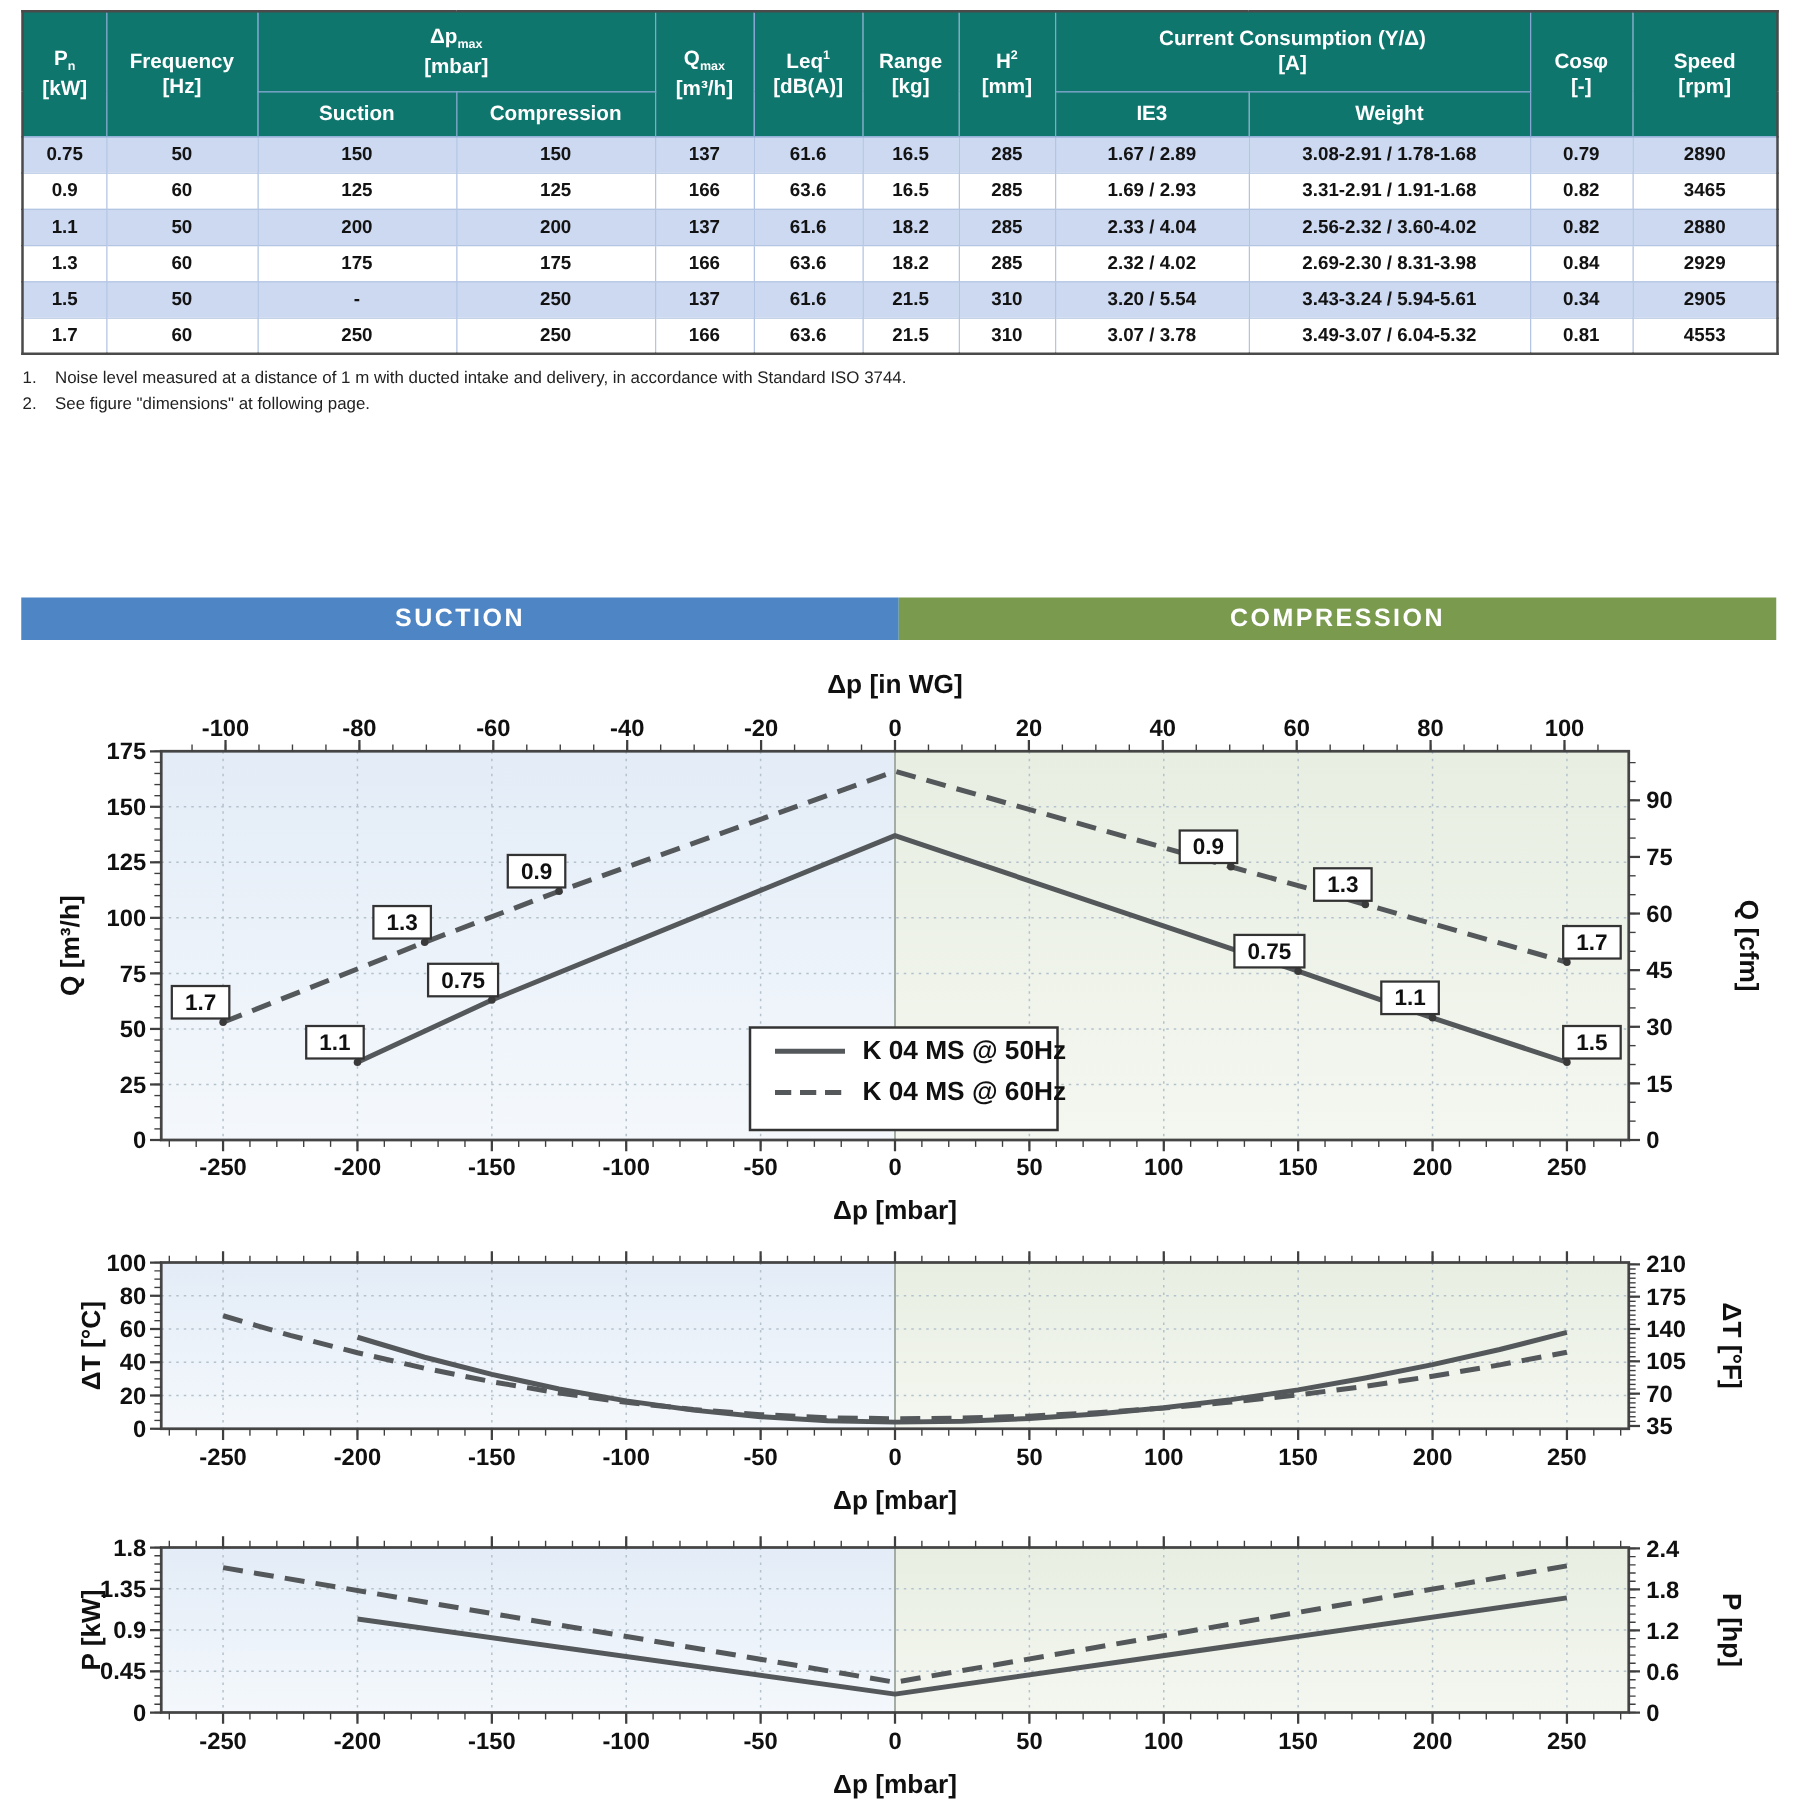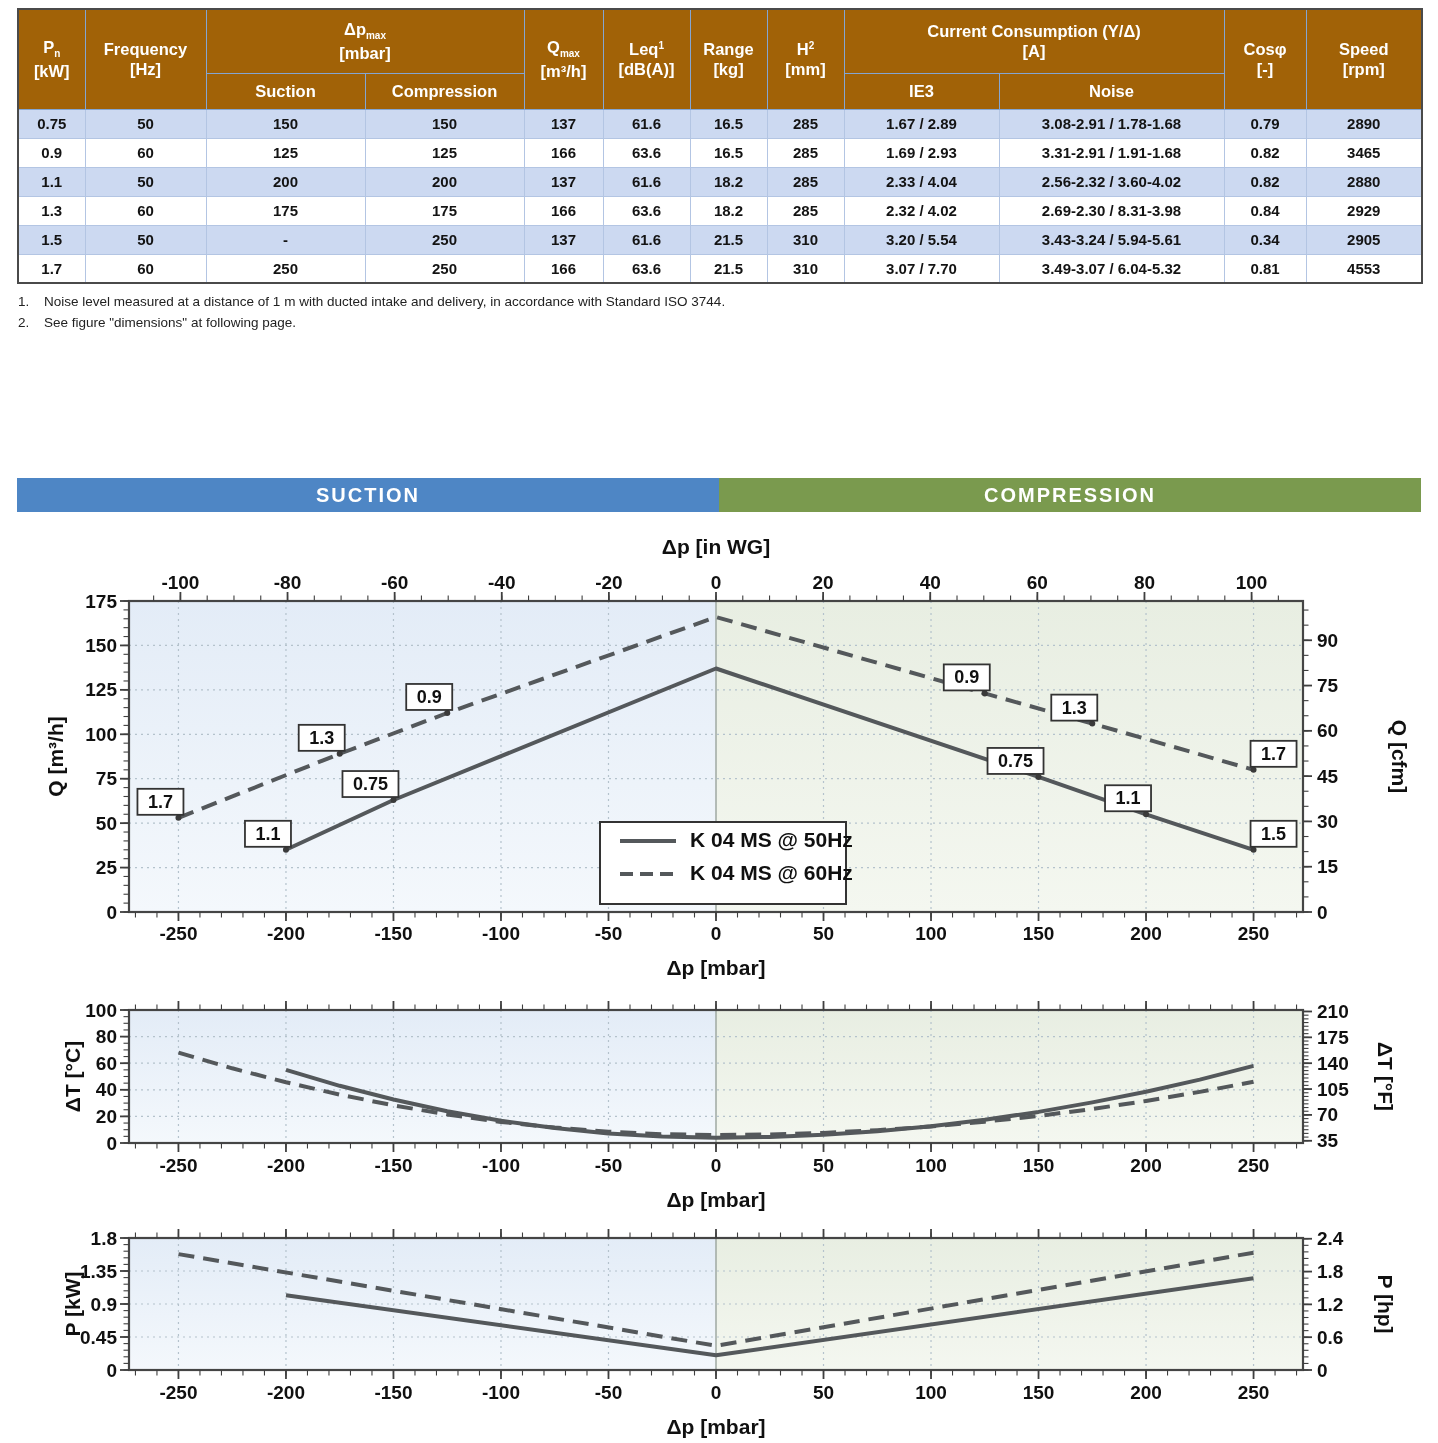--- a/index.html
+++ b/index.html
@@ -1,21 +1,21 @@
 <!DOCTYPE html>
 <html><head>
 <meta charset="utf-8">
 <style>
   html,body{margin:0;padding:0;background:#fff;}
   .page{position:relative;width:1438px;height:1443px;background:#fff;overflow:hidden;
         font-family:"Liberation Sans",sans-serif;color:#111;}
   
   table.spec{position:absolute;left:17px;top:8px;width:1404px;table-layout:fixed;
              border-collapse:collapse;border:2px solid #4a4a4a;}
-  table.spec th{background:#a16207;color:#fff;border:1px solid #84a6d3;
+  table.spec th{background:#0f766e;color:#fff;border:1px solid #84a6d3;
                 font-size:16.5px;font-weight:bold;text-align:center;vertical-align:middle;
                 padding:1px 2px;line-height:1.25;}
   table.spec thead tr.h1{height:64px;}
   table.spec thead tr.h2{height:36px;}
   table.spec td{border:1px solid #b3c5e3;text-align:center;font-weight:bold;
                 font-size:15px;color:#131313;padding:0 3px;}
   table.spec tbody tr{height:29px;background:#fff;}
   table.spec tbody tr.alt{background:#ccd9f1;}
   table.spec sub{font-size:10px;}
   table.spec sup{font-size:10px;}
@@ -94,21 +94,21 @@
           </th>
           <th rowspan="2">
             <div class="thu">Speed</div>
             <div class="thu">[rpm]</div>
           </th>
         </tr>
         <tr class="h2">
           <th>Suction</th>
           <th>Compression</th>
           <th>IE3</th>
-          <th>Noise</th>
+          <th>Weight</th>
         </tr>
       </thead>
     <tbody id="spec-body">
         <tr class="alt">
           <td>0.75</td>
           <td>50</td>
           <td>150</td>
           <td>150</td>
           <td>137</td>
           <td>61.6</td>
@@ -177,21 +177,21 @@
         </tr>
         <tr>
           <td>1.7</td>
           <td>60</td>
           <td>250</td>
           <td>250</td>
           <td>166</td>
           <td>63.6</td>
           <td>21.5</td>
           <td>310</td>
-          <td>3.07 / 7.70</td>
+          <td>3.07 / 3.78</td>
           <td>3.49-3.07 / 6.04-5.32</td>
           <td>0.81</td>
           <td>4553</td>
         </tr>
       </tbody>
   </table>
 
   <div class="footnotes" id="footnotes">
       <div class="fn-line">
         <span class="fn-num">1.</span>

